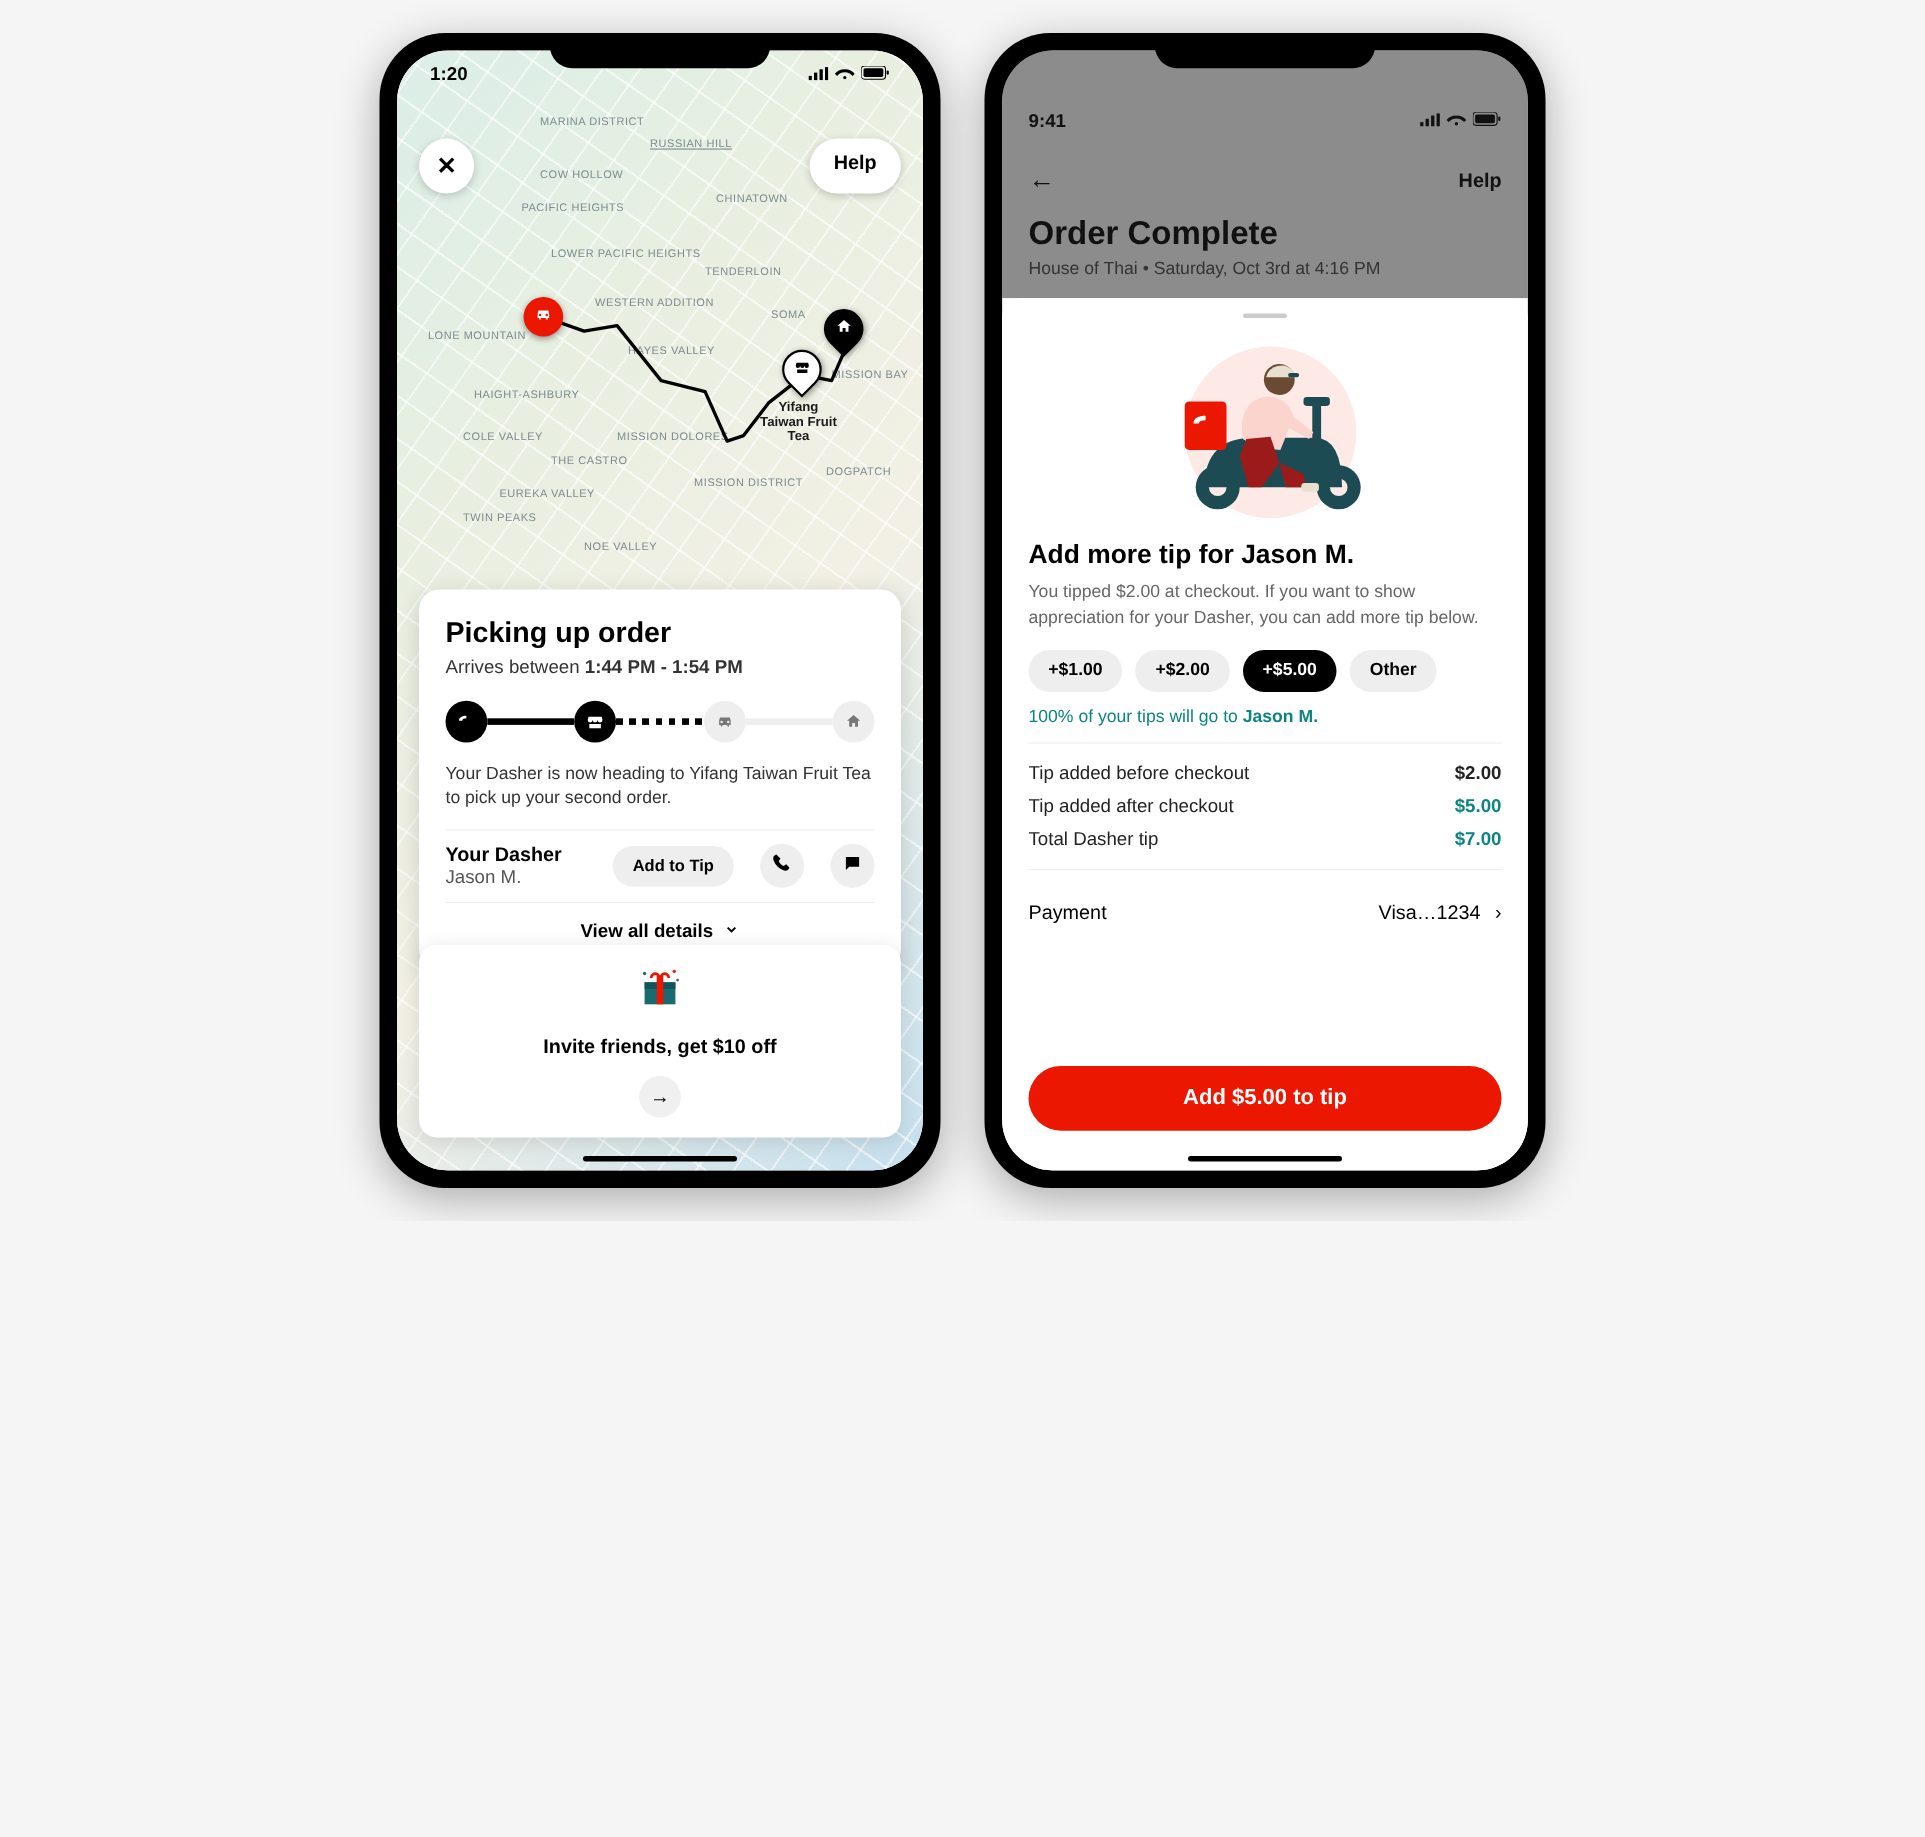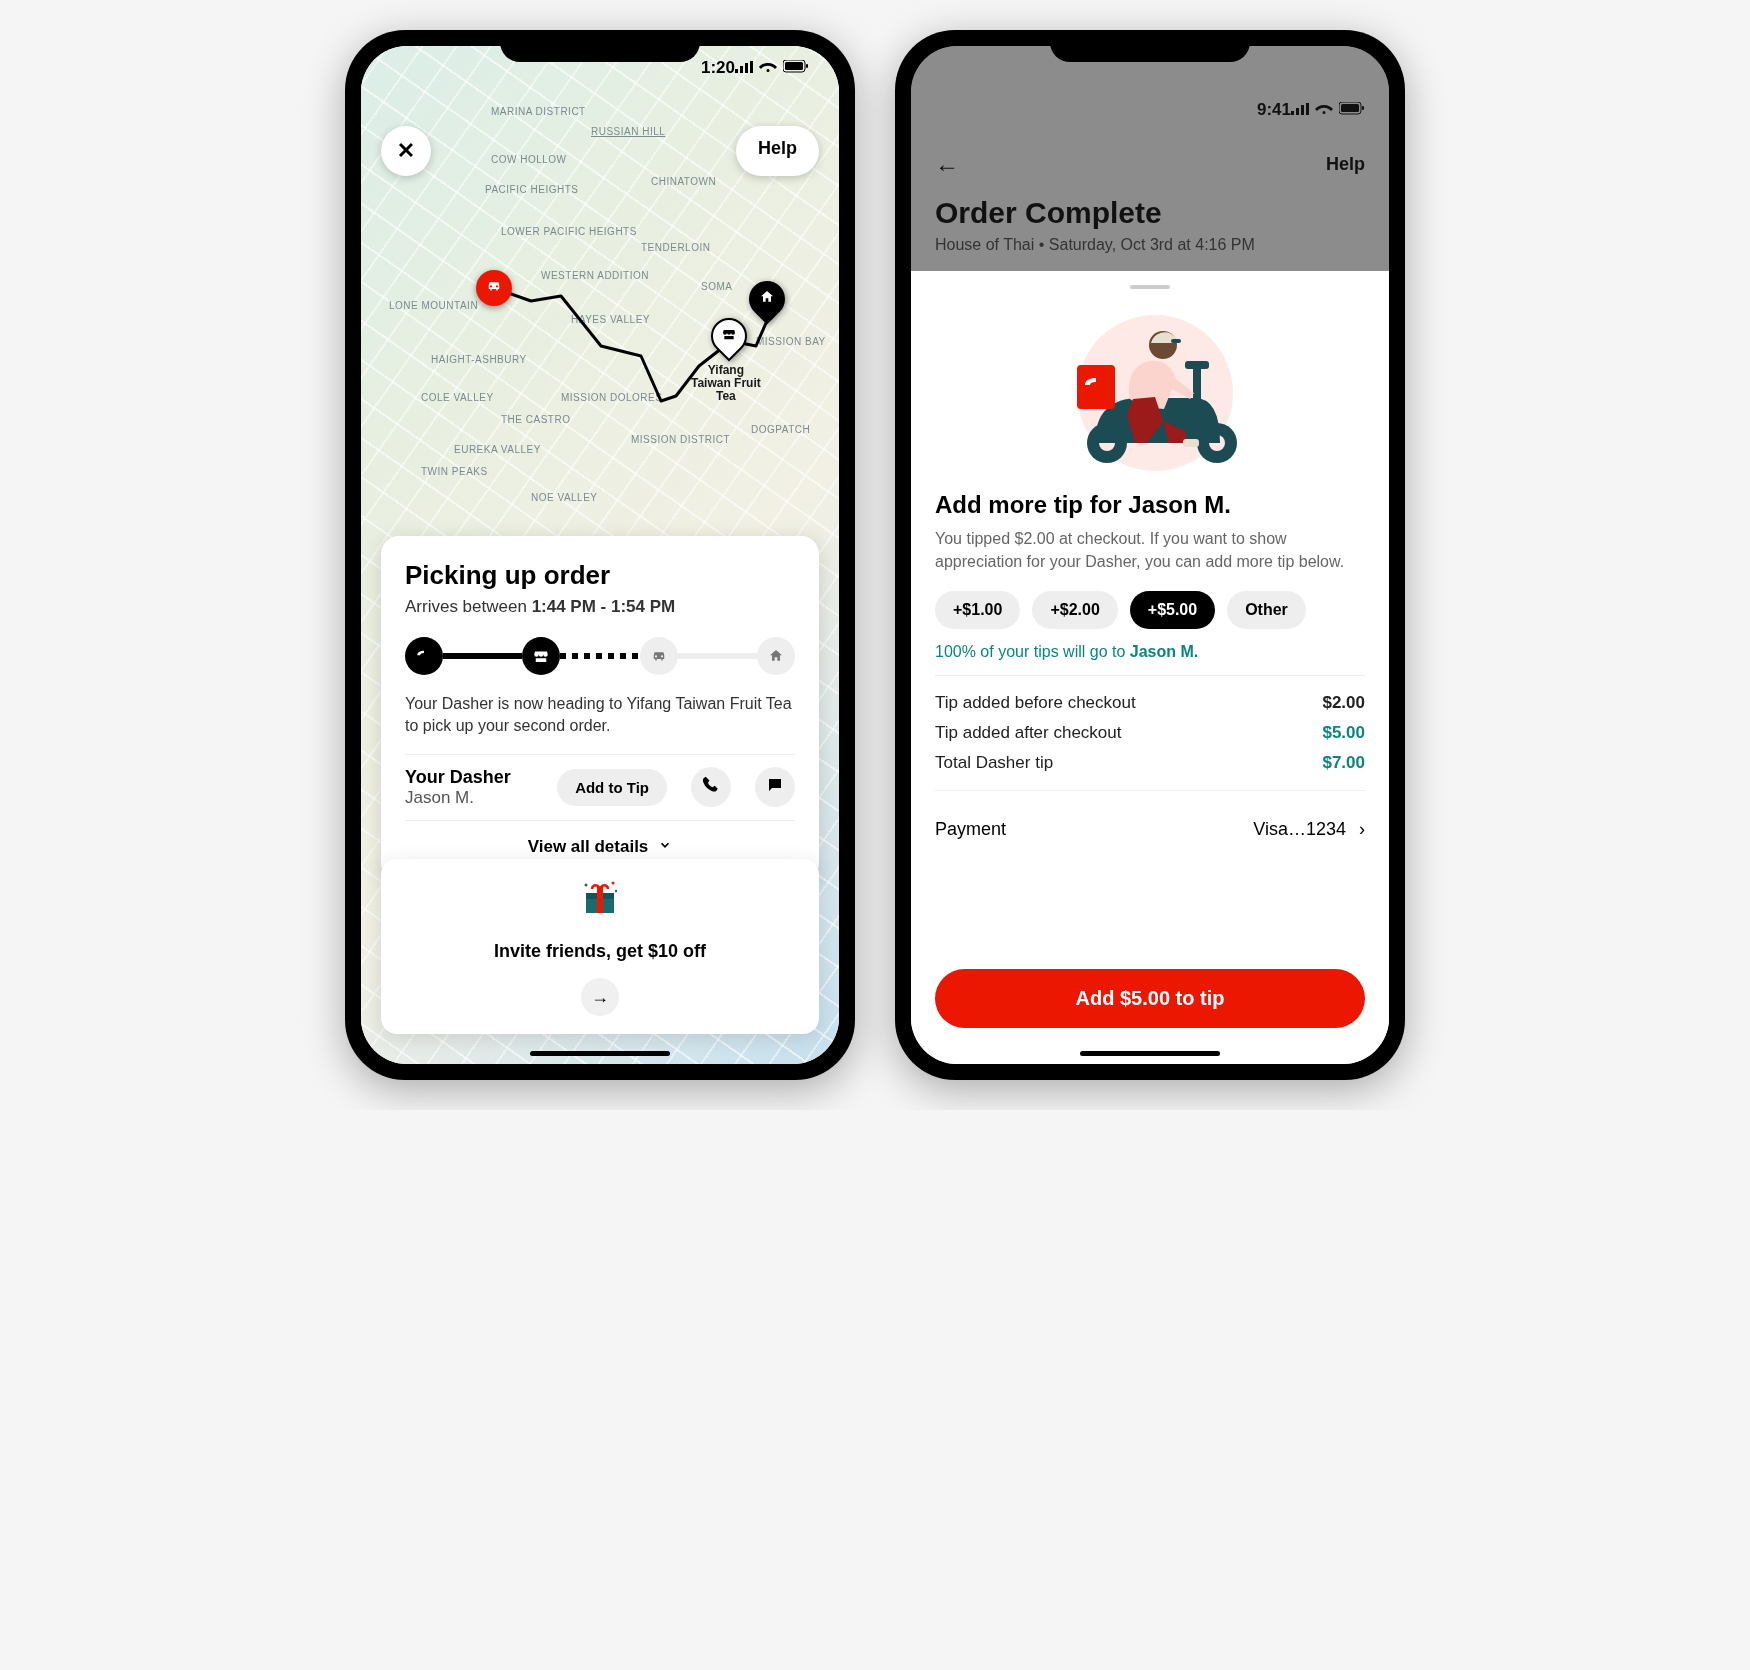--- a/index.html
+++ b/index.html
@@ -29,21 +29,21 @@
     background: #fff;
     border-radius: 46px;
     overflow: hidden;
     position: relative;
   }
   .status-bar {
     position: absolute;
     top: 0; left: 0; right: 0;
     height: 44px;
     display: flex;
-    justify-content: flex-end;
+    justify-content: space-between;
     align-items: center;
     padding: 0 30px;
     z-index: 50;
     font-weight: 600;
     font-size: 17px;
   }
   .status-icons { display: flex; gap: 6px; align-items: center; }
   .home-indicator {
     position: absolute;
     bottom: 8px; left: 50%;
@@ -292,21 +292,21 @@
   <div class="screen">
 
     <div class="map-bg">
       <div class="map-grid"></div>
       <div id="map-labels-host">
           <div class="map-label" style="top: 60px; left: 130px;">MARINA DISTRICT</div>
           <div class="map-label" style="top: 80px; left: 230px; text-decoration: underline;">RUSSIAN HILL</div>
           <div class="map-label" style="top: 108px; left: 130px;">COW HOLLOW</div>
           <div class="map-label" style="top: 105px; left: 380px;">EMBA</div>
           <div class="map-label" style="top: 130px; left: 290px;">CHINATOWN</div>
-          <div class="map-label" style="top: 138px; left: 124px;">PACIFIC HEIGHTS</div>
+          <div class="map-label" style="top: 138px; left: 113px;">PACIFIC HEIGHTS</div>
           <div class="map-label" style="top: 180px; left: 140px;">LOWER PACIFIC HEIGHTS</div>
           <div class="map-label" style="top: 196px; left: 280px;">TENDERLOIN</div>
           <div class="map-label" style="top: 224px; left: 180px;">WESTERN ADDITION</div>
           <div class="map-label" style="top: 235px; left: 340px;">SOMA</div>
           <div class="map-label" style="top: 268px; left: 210px;">HAYES VALLEY</div>
           <div class="map-label" style="top: 254px; left: 28px; text-align: right;">LONE MOUNTAIN</div>
           <div class="map-label" style="top: 290px; left: 395px;">MISSION BAY</div>
           <div class="map-label" style="top: 308px; left: 70px;">HAIGHT-ASHBURY</div>
           <div class="map-label" style="top: 346px; left: 60px;">COLE VALLEY</div>
           <div class="map-label" style="top: 346px; left: 200px;">MISSION DOLORES</div>

